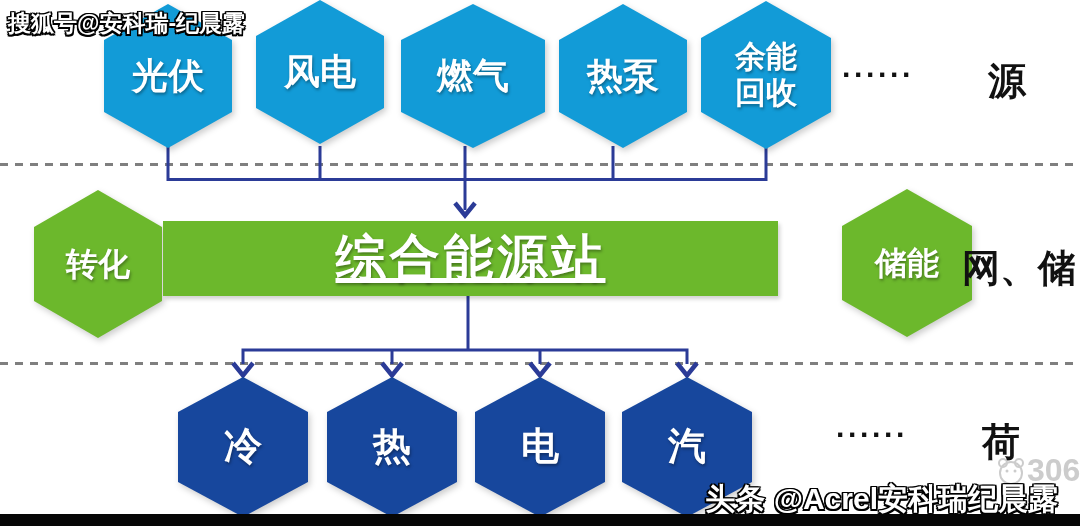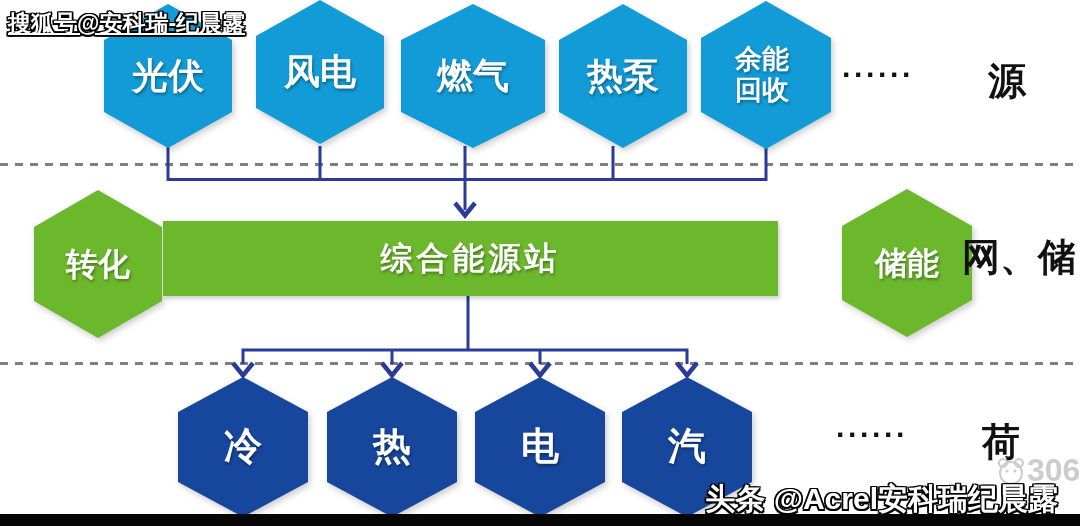--- a/index.html
+++ b/index.html
@@ -23,50 +23,50 @@
     display:flex;align-items:center;justify-content:center;text-align:left;
   }
   .hex-label{
     color:#ffffff;font-weight:700;line-height:1.15;
     text-shadow:1px 2px 3px rgba(0,0,0,0.35);
   }
   .src .hex-shape{background:#129BD7;}
   .grn .hex-shape{background:#6CB82C;margin-left:32px;}
   .ld  .hex-shape{background:#17479D;}
   .f36{font-size:36px;}
-  .f27{font-size:27px;max-width:62px;word-break:break-all;}
+  .f27{font-size:31px;max-width:62px;word-break:break-all;}
   .f32{font-size:32px;}
   .f38{font-size:38px;}
 
   
   .station-box{
     position:absolute;left:163px;top:221px;width:615px;height:75px;
     background:#6CB82C;display:flex;align-items:center;justify-content:center;
     box-shadow:2px 3px 4px rgba(0,0,0,0.18);
   }
-  .station-box .hex-label{font-size:32px;letter-spacing:4px;}
+  .station-box .hex-label{font-size:50px;letter-spacing:4px;text-decoration:underline;}
 
   
   .cat-label{
     position:absolute;color:#111111;font-weight:700;font-size:38px;white-space:nowrap;
   }
   
   .dots{
     position:absolute;color:#111111;font-weight:700;font-size:30px;
     letter-spacing:2px;white-space:nowrap;
   }
 
   
   .wm{
     position:absolute;color:#ffffff;font-weight:700;white-space:nowrap;
     text-shadow:-1.5px -1.5px 0 #000,1.5px -1.5px 0 #000,-1.5px 1.5px 0 #000,
                  1.5px 1.5px 0 #000,0 -1.5px 0 #000,0 1.5px 0 #000,
                  -1.5px 0 0 #000,1.5px 0 0 #000;
   }
-  .wm-top{left:8px;top:8px;font-size:23px;text-decoration:underline;}
+  .wm-top{left:8px;top:8px;font-size:23px;}
   .wm-bottom{right:22px;top:479px;font-size:30px;}
   .logo-wm{
     position:absolute;left:995px;top:452px;display:flex;align-items:center;
     color:#c7c7c7;font-weight:700;font-size:32px;
     text-shadow:1px 1px 0 #ffffff;opacity:0.9;
   }
 
   .bottom-bar{
     position:absolute;left:0;top:514px;width:1080px;height:12px;background:#060606;
   }
@@ -126,21 +126,21 @@
     </div>
 </div>
 <div class="station-box">
   <span class="hex-label">综合能源站</span>
 </div>
 <div class="hex grn" style="left:810px;top:189px;width:130px;height:148px">
   <div class="hex-shape">
       <span class="hex-label f32">储能</span>
     </div>
 </div>
-<div class="cat-label" style="left:962px;top:232px">网、储</div>
+<div class="cat-label" style="left:962px;top:243px">网、储</div>
 
 <div class="hex ld" style="left:178px;top:377px;width:130px;height:140px">
   <div class="hex-shape">
       <span class="hex-label f38">冷</span>
     </div>
 </div>
 <div class="hex ld" style="left:327px;top:377px;width:130px;height:140px">
   <div class="hex-shape">
       <span class="hex-label f38">热</span>
     </div>

